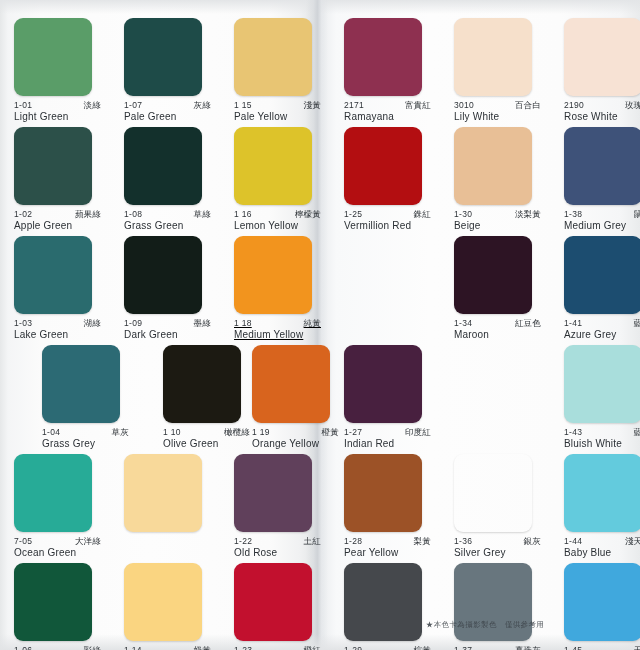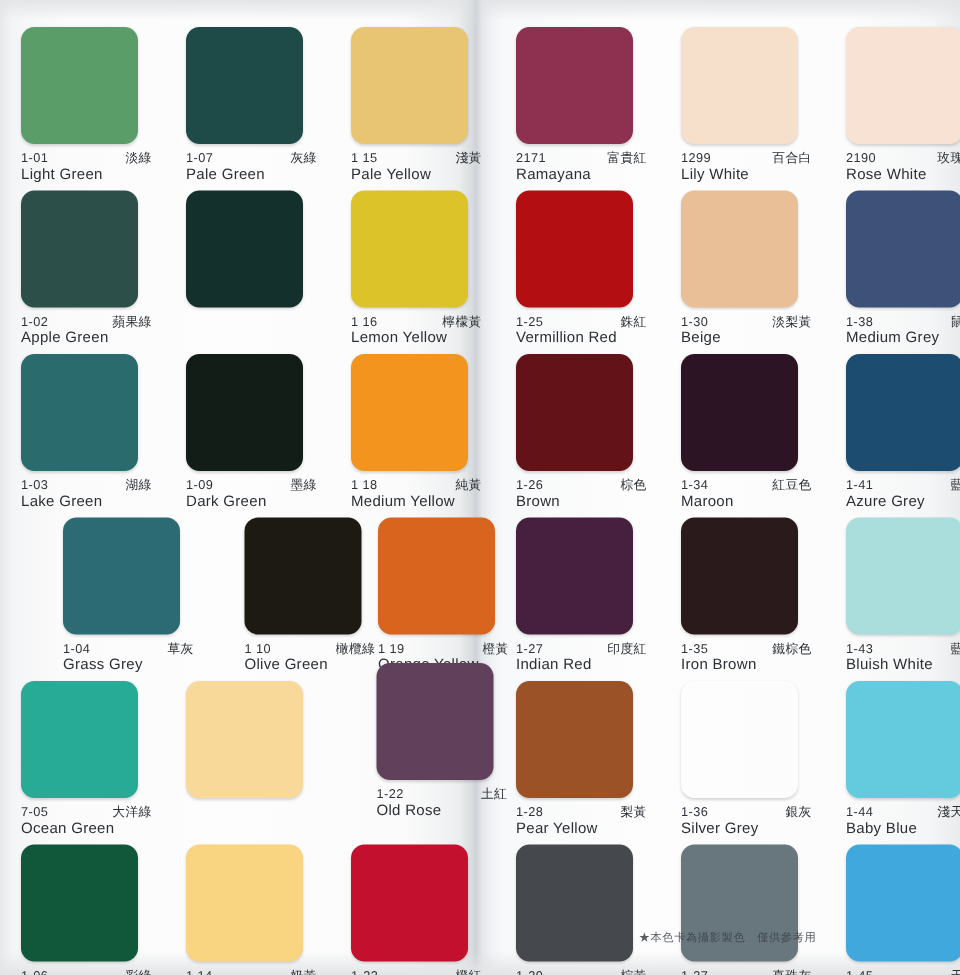--- a/index.html
+++ b/index.html
@@ -179,20 +179,27 @@
           <div class="chip-labels">
             <div class="label-row-1">
               <span class="code">1-02</span>
               <span class="name-cn">蘋果綠</span>
             </div>
             <div class="name-en">Apple Green</div>
           </div>
         </div>
         <div class="swatch-cell" style="left: 124px; top: 127px;">
           <div class="chip" title="#13302c" style="background: rgb(19, 48, 44);"></div>
+          <div class="chip-labels">
+            <div class="label-row-1">
+              <span class="code">1-08</span>
+              <span class="name-cn">草綠</span>
+            </div>
+            <div class="name-en">Grass Green</div>
+          </div>
         </div>
         <div class="swatch-cell" style="left: 234px; top: 127px;">
           <div class="chip" title="#ddc32a" style="background: rgb(221, 195, 42);"></div>
           <div class="chip-labels">
             <div class="label-row-1">
               <span class="code">1 16</span>
               <span class="name-cn">檸檬黃</span>
             </div>
             <div class="name-en">Lemon Yellow</div>
           </div>
@@ -210,21 +217,21 @@
         <div class="swatch-cell" style="left: 124px; top: 236px;">
           <div class="chip" title="#121d18" style="background: rgb(18, 29, 24);"></div>
           <div class="chip-labels">
             <div class="label-row-1">
               <span class="code">1-09</span>
               <span class="name-cn">墨綠</span>
             </div>
             <div class="name-en">Dark Green</div>
           </div>
         </div>
-        <div class="swatch-cell" style="left: 234px; top: 236px;">
+        <div class="swatch-cell" style="left: 234px; top: 236px; text-decoration: underline;">
           <div class="chip" title="#f2941e" style="background: rgb(242, 148, 30);"></div>
           <div class="chip-labels">
             <div class="label-row-1">
               <span class="code">1 18</span>
               <span class="name-cn">純黃</span>
             </div>
             <div class="name-en">Medium Yellow</div>
           </div>
         </div>
         <div class="swatch-cell" style="left: 14px; top: 345px; padding-left: 28px;">
@@ -263,21 +270,21 @@
             <div class="label-row-1">
               <span class="code">7-05</span>
               <span class="name-cn">大洋綠</span>
             </div>
             <div class="name-en">Ocean Green</div>
           </div>
         </div>
         <div class="swatch-cell" style="left: 124px; top: 454px;">
           <div class="chip" title="#f8d99a" style="background: rgb(248, 217, 154);"></div>
         </div>
-        <div class="swatch-cell" style="left: 234px; top: 442px; margin-left: 17px;">
+        <div class="swatch-cell" style="left: 234px; top: 454px;">
           <div class="chip" title="#60405b" style="background: rgb(96, 64, 91);"></div>
           <div class="chip-labels">
             <div class="label-row-1">
               <span class="code">1-22</span>
               <span class="name-cn">土紅</span>
             </div>
             <div class="name-en">Old Rose</div>
           </div>
         </div>
         <div class="swatch-cell" style="left: 14px; top: 563px;">
@@ -319,21 +326,21 @@
               <span class="code">2171</span>
               <span class="name-cn">富貴紅</span>
             </div>
             <div class="name-en">Ramayana</div>
           </div>
         </div>
         <div class="swatch-cell" style="left: 124px; top: 18px;">
           <div class="chip" title="#f6e0cb" style="background: rgb(246, 224, 203);"></div>
           <div class="chip-labels">
             <div class="label-row-1">
-              <span class="code">1299</span>
+              <span class="code">3010</span>
               <span class="name-cn">百合白</span>
             </div>
             <div class="name-en">Lily White</div>
           </div>
         </div>
         <div class="swatch-cell" style="left: 234px; top: 18px;">
           <div class="chip" title="#f7e2d4" style="background: rgb(247, 226, 212);"></div>
           <div class="chip-labels">
             <div class="label-row-1">
               <span class="code">2190</span>
@@ -365,30 +372,20 @@
         <div class="swatch-cell" style="left: 234px; top: 127px;">
           <div class="chip" title="#3e5279" style="background: rgb(62, 82, 121);"></div>
           <div class="chip-labels">
             <div class="label-row-1">
               <span class="code">1-38</span>
               <span class="name-cn">鼠灰</span>
             </div>
             <div class="name-en">Medium Grey</div>
           </div>
         </div>
-        <div class="swatch-cell" style="left: 14px; top: 236px;">
-          <div class="chip" title="#631318" style="background: rgb(99, 19, 24);"></div>
-          <div class="chip-labels">
-            <div class="label-row-1">
-              <span class="code">1-26</span>
-              <span class="name-cn">棕色</span>
-            </div>
-            <div class="name-en">Brown</div>
-          </div>
-        </div>
         <div class="swatch-cell" style="left: 124px; top: 236px;">
           <div class="chip" title="#2d1424" style="background: rgb(45, 20, 36);"></div>
           <div class="chip-labels">
             <div class="label-row-1">
               <span class="code">1-34</span>
               <span class="name-cn">紅豆色</span>
             </div>
             <div class="name-en">Maroon</div>
           </div>
         </div>
@@ -405,30 +402,20 @@
         <div class="swatch-cell" style="left: 14px; top: 345px;">
           <div class="chip" title="#48203f" style="background: rgb(72, 32, 63);"></div>
           <div class="chip-labels">
             <div class="label-row-1">
               <span class="code">1-27</span>
               <span class="name-cn">印度紅</span>
             </div>
             <div class="name-en">Indian Red</div>
           </div>
         </div>
-        <div class="swatch-cell" style="left: 124px; top: 345px;">
-          <div class="chip" title="#2a1a1c" style="background: rgb(42, 26, 28);"></div>
-          <div class="chip-labels">
-            <div class="label-row-1">
-              <span class="code">1-35</span>
-              <span class="name-cn">鐵棕色</span>
-            </div>
-            <div class="name-en">Iron Brown</div>
-          </div>
-        </div>
         <div class="swatch-cell" style="left: 234px; top: 345px;">
           <div class="chip" title="#a9dedc" style="background: rgb(169, 222, 220);"></div>
           <div class="chip-labels">
             <div class="label-row-1">
               <span class="code">1-43</span>
               <span class="name-cn">藍白</span>
             </div>
             <div class="name-en">Bluish White</div>
           </div>
         </div>

